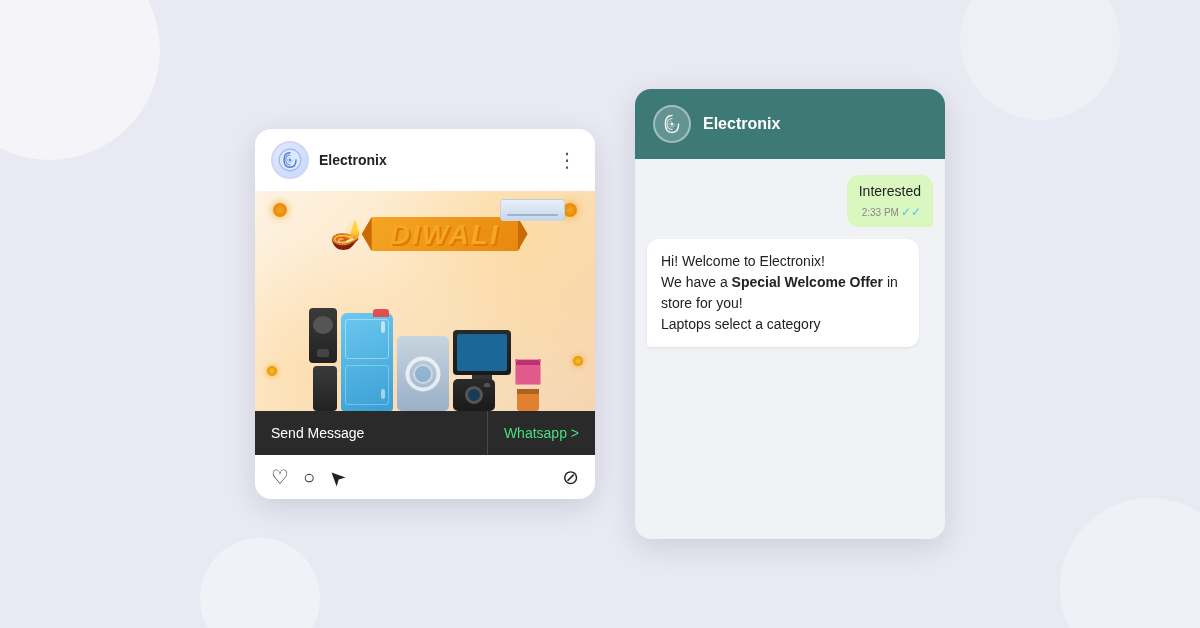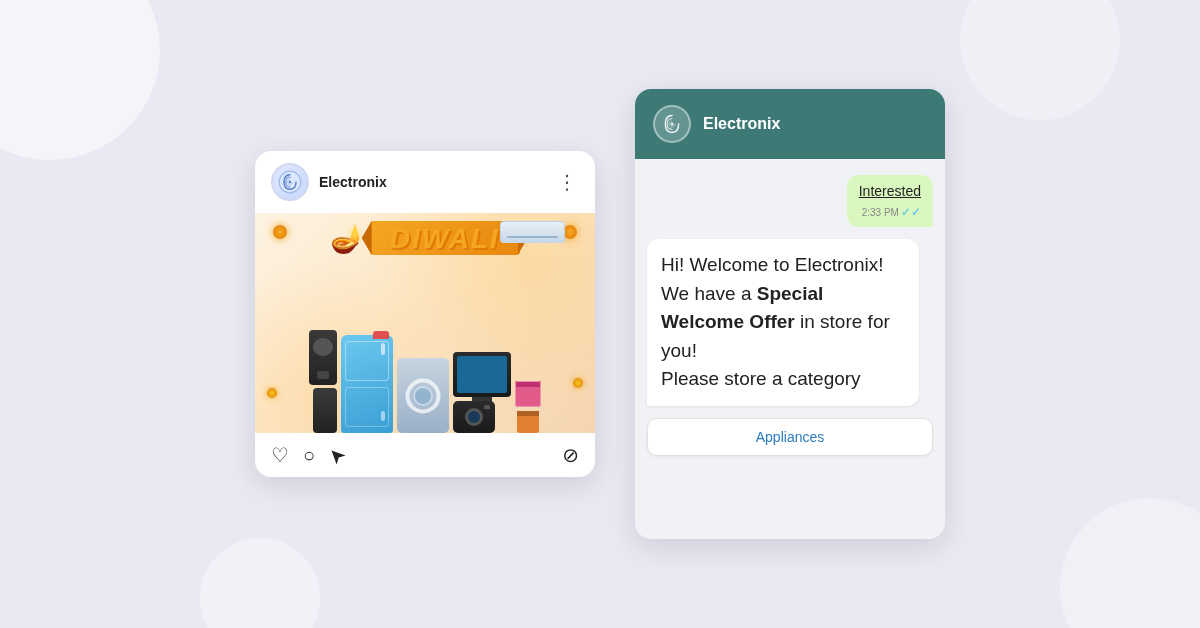--- a/index.html
+++ b/index.html
@@ -109,21 +109,21 @@
 
     .banner-bg-pattern {
       position: absolute;
       inset: 0;
       background: radial-gradient(circle at 80% 20%, rgba(255,200,100,0.3) 0%, transparent 50%),
                   radial-gradient(circle at 20% 80%, rgba(255,180,80,0.2) 0%, transparent 40%);
     }
 
     .diwali-title-area {
       position: absolute;
-      top: 8px;
+      top: 26px;
       left: 50%;
       transform: translateX(-50%);
       text-align: center;
       width: 100%;
     }
 
     .diwali-lamp {
       font-size: 28px;
       display: inline-block;
       margin-bottom: 4px;
@@ -266,21 +266,20 @@
       background: #d9f7be;
       border-radius: 12px 12px 2px 12px;
       padding: 8px 12px;
       max-width: 70%;
       position: relative;
     }
 
     .wa-sent-text {
       font-size: 14px;
       color: #222;
-      text-decoration: underline;
     }
 
     .wa-sent-time {
       font-size: 10px;
       color: #888;
       text-align: right;
       margin-top: 6px;
       display: flex;
       align-items: center;
       justify-content: flex-end;
@@ -296,21 +295,21 @@
     .wa-received {
       align-self: flex-start;
       background: #fff;
       border-radius: 12px 12px 12px 2px;
       padding: 12px 14px;
       max-width: 95%;
       box-shadow: 0 1px 3px rgba(0,0,0,0.08);
     }
 
     .wa-received-text {
-      font-size: 19px;
+      font-size: 14px;
       color: #222;
       line-height: 1.5;
     }
 
     .wa-received-text strong {
       font-weight: 700;
     }
 
     
     .wa-category-btn {
@@ -424,20 +423,22 @@
           </div>
         </div>
       </div>
 
       <div style="position:absolute;top:8px;right:30px;width:65px;height:22px;background:linear-gradient(180deg,#e8f0f8,#c8d8e8);border-radius:4px;border:1px solid rgba(180,200,220,0.6);">
         <div style="position:absolute;bottom:4px;left:6px;right:6px;height:2px;background:rgba(100,140,180,0.5);border-radius:1px;"></div>
       </div>
     </div>
 
     <div class="ig-action-bar">
+      <div class="ig-send-msg">Send Message</div>
+      <div class="ig-whatsapp">Whatsapp &gt;</div>
     </div>
 
     <div class="ig-footer">
       <div class="ig-footer-left">
         <span class="ig-icon">♡</span>
         <span class="ig-icon">○</span>
         <span class="ig-icon" style="transform:rotate(45deg) scaleX(-1);display:inline-block;">➤</span>
       </div>
       <span class="ig-bookmark">⊘</span>
     </div>
@@ -464,22 +465,21 @@
         <div class="wa-sent-time">
           <span>2:33 PM</span>
           <span class="wa-tick">✓✓</span>
         </div>
       </div>
 
       <div class="wa-received">
         <div class="wa-received-text">
           <span>Hi! Welcome to Electronix!</span><br>
           <span>We have a </span><strong>Special Welcome Offer</strong><span> in store for you!</span><br>
-          <span>Please store a category</span>
-        </div>
-      </div>
-
-      <div class="wa-category-btn">Appliances</div>
+          <span>Laptops select a category</span>
+        </div>
+      </div>
+
 
     </div>
   </div>
 
 </div>
 
 </body></html>

